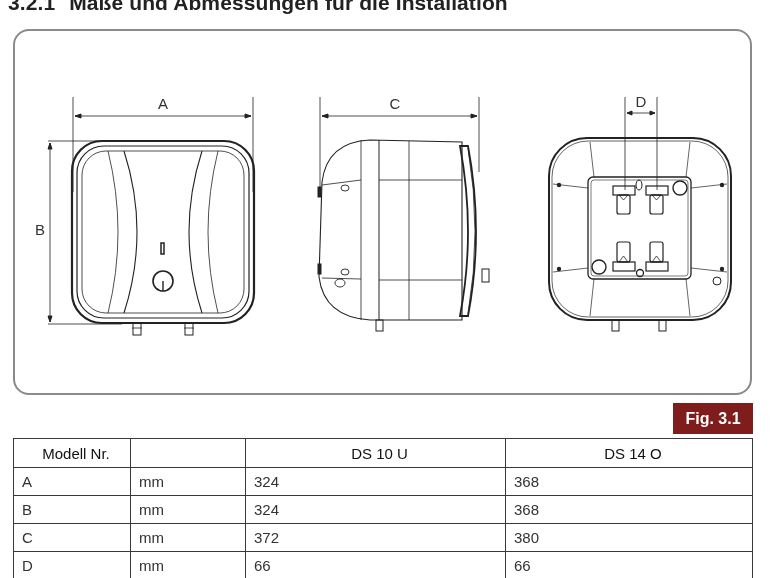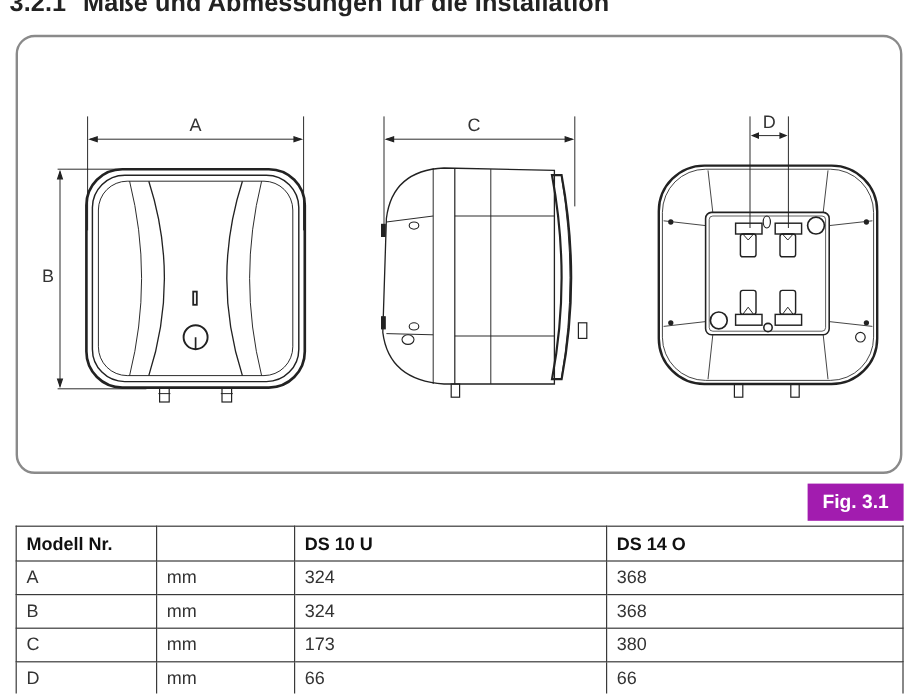--- a/index.html
+++ b/index.html
@@ -1,24 +1,24 @@
 <!DOCTYPE html>
 <html><head>
 <meta charset="utf-8">
 <style>
   html, body { margin: 0; padding: 0; background: #ffffff; }
   body { width: 770px; height: 578px; position: relative; overflow: hidden; font-family: "Liberation Sans", sans-serif; color: #1a1a1a; }
   .heading { position: absolute; left: 8px; top: -9px; font-size: 21px; font-weight: bold; color: #222; white-space: nowrap; letter-spacing: 0.1px; }
   .heading .num { margin-right: 14px; }
   .frame { position: absolute; left: 13px; top: 29px; width: 739px; height: 366px; border: 2px solid #8a8a8a; border-radius: 16px; box-sizing: border-box; background: #fff; }
   .frame svg { position: absolute; left: -13px; top: -29px; }
-  .fig-tab { position: absolute; left: 673px; top: 403px; width: 80px; height: 31px; background: #a21caf; color: #ffffff; font-weight: bold; font-size: 16px; display: flex; align-items: center; justify-content: center; }
+  .fig-tab { position: absolute; left: 673px; top: 403px; width: 80px; height: 31px; background: #7f1d1d; color: #ffffff; font-weight: bold; font-size: 16px; display: flex; align-items: center; justify-content: center; }
   table.specs { position: absolute; left: 13px; top: 438px; width: 740px; border-collapse: collapse; font-size: 15px; }
   table.specs td { border: 1.5px solid #3a3a3a; height: 27px; padding: 0 0 0 8px; vertical-align: middle; color: #333; }
-  table.specs tr.head td { font-weight: bold; color: #111; height: 28px; }
+  table.specs tr.head td { font-weight: normal; color: #111; height: 28px; text-align: center; }
   table.specs td.c0 { width: 108px; }
   table.specs td.c1 { width: 106px; }
   table.specs td.c2 { width: 251px; }
 </style>
 </head>
 <body>
 
 <div class="heading">
   <span class="num">3.2.1</span><span>Maße und Abmessungen für die Installation</span>
 </div>
@@ -164,21 +164,21 @@
   </tr>
   <tr>
     <td>B</td>
     <td>mm</td>
     <td>324</td>
     <td>368</td>
   </tr>
   <tr>
     <td>C</td>
     <td>mm</td>
-    <td>173</td>
+    <td>372</td>
     <td>380</td>
   </tr>
   <tr>
     <td>D</td>
     <td>mm</td>
     <td>66</td>
     <td>66</td>
   </tr>
 </tbody>
   </table>

